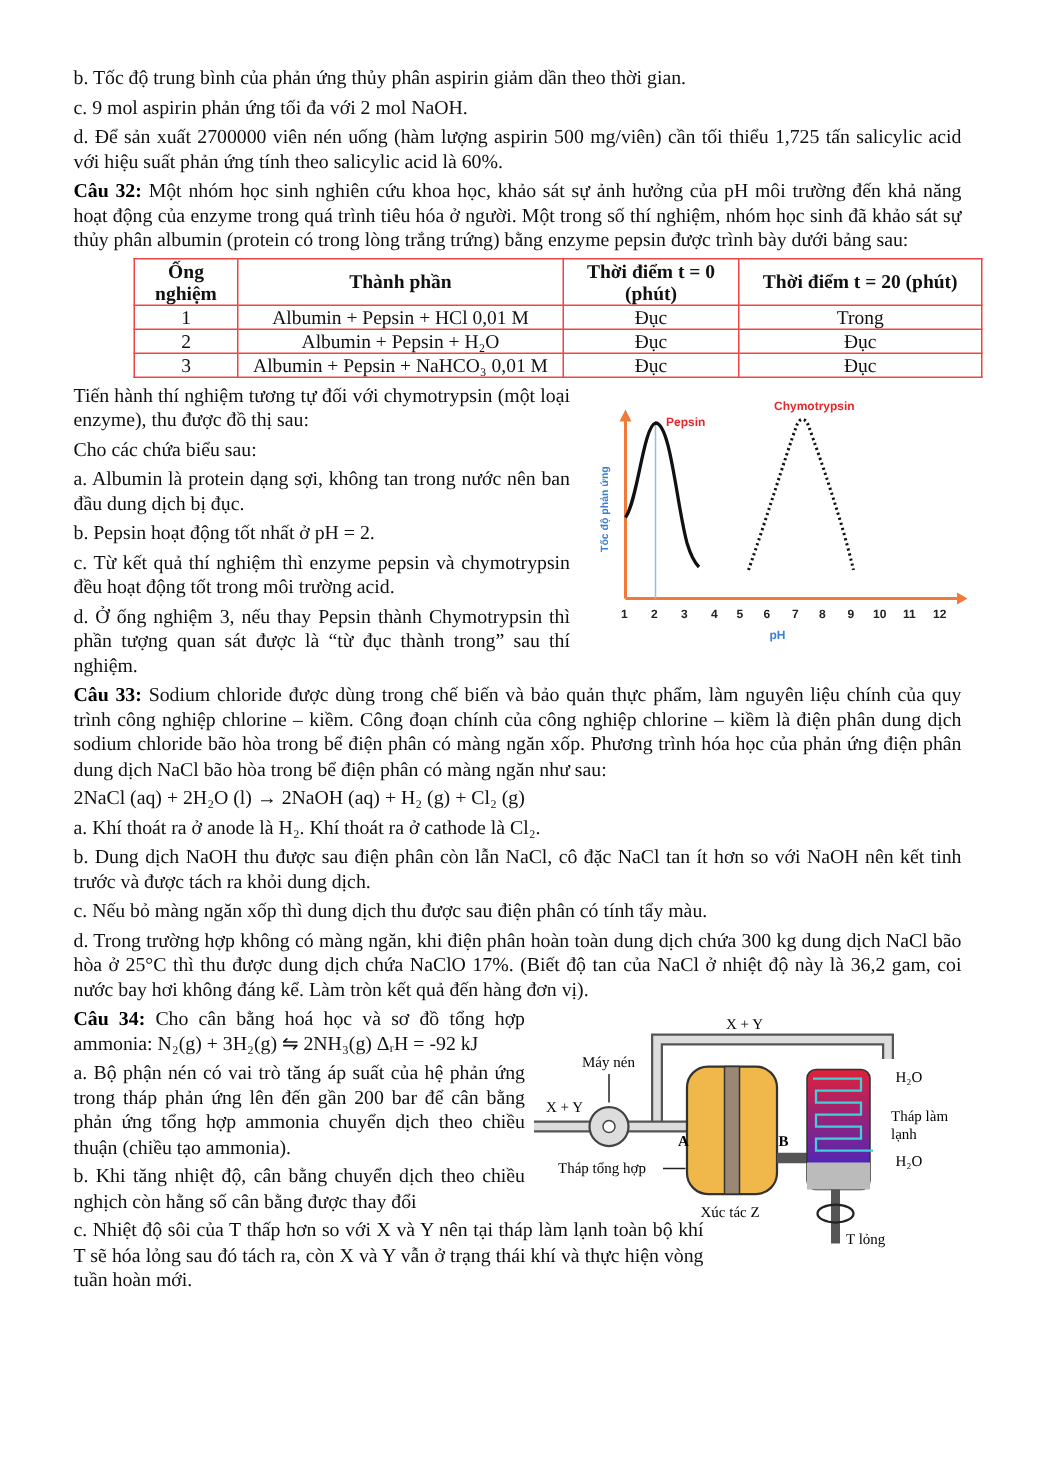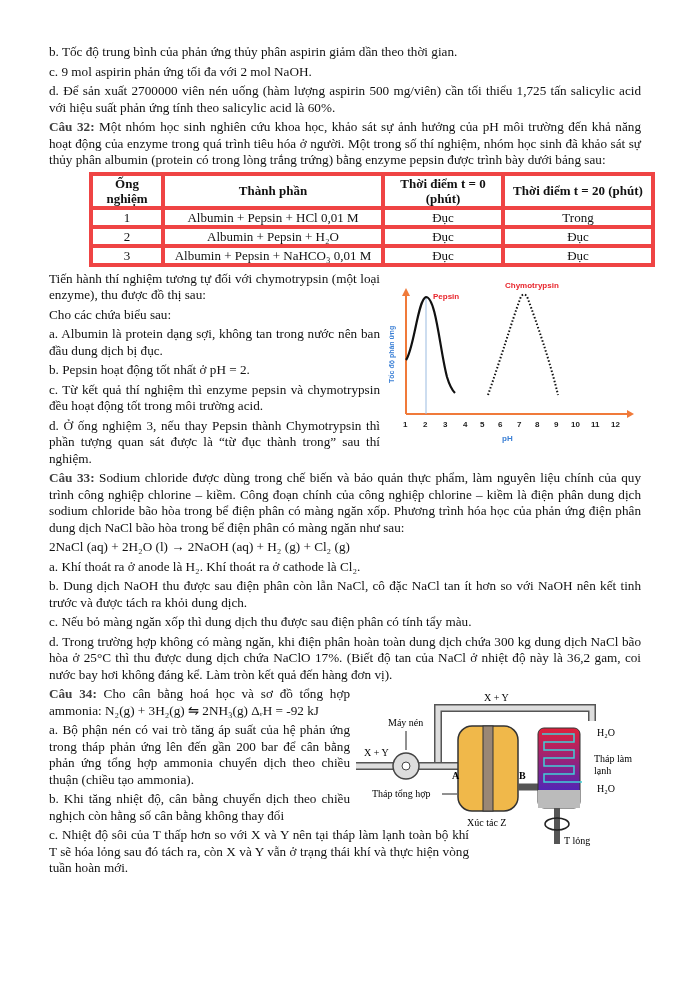--- a/index.html
+++ b/index.html
@@ -1,24 +1,24 @@
 <!DOCTYPE html>
 <html><head>
 <meta charset="utf-8">
 <style>
   html, body { margin:0; padding:0; background:#ffffff; }
   body { width:694px; height:982px; position:relative; overflow:hidden;
          font-family:"Liberation Serif", serif; color:#111; font-size:13.2px; }
   .page { position:absolute; left:49px; top:44px; width:596px; }
   .p { margin:0 4px 3px 0; line-height:16.5px; text-align:justify; }
-  .q { color:#404040; font-weight:bold; }
+  .q { color:#000000; font-weight:bold; }
   table.exp { border-collapse:collapse; margin:2px 0 4px 40px; width:566px; font-size:13px; }
-  table.exp th, table.exp td { border:4px solid #ef4444; text-align:center; padding:0 3px; line-height:15px; }
+  table.exp th, table.exp td { border:1px solid #ef4444; text-align:center; padding:0 3px; line-height:15px; }
   table.exp th { font-weight:bold; }
-  .two { display:flex; justify-content:flex-start; }
+  .two { display:flex; justify-content:space-between; }
   .left { width:335px; }
   .chartbox { width:250px; height:180px; position:relative; margin-top:0px; }
   .diagbox { width:300px; height:175px; position:relative; }
 </style>
 </head>
 <body>
 
 <div class="page">
   <p class="p">b. Tốc độ trung bình của phản ứng thủy phân aspirin giảm dần theo thời gian.</p>
   <p class="p">c. 9 mol aspirin phản ứng tối đa với 2 mol NaOH.</p>
@@ -104,21 +104,21 @@
   <p class="p">2NaCl (aq) + 2H₂O (l) → 2NaOH (aq) + H₂ (g) + Cl₂ (g)</p>
   <p class="p">a. Khí thoát ra ở anode là H₂. Khí thoát ra ở cathode là Cl₂.</p>
   <p class="p">b. Dung dịch NaOH thu được sau điện phân còn lẫn NaCl, cô đặc NaCl tan ít hơn so với NaOH nên kết tinh trước và được tách ra khỏi dung dịch.</p>
   <p class="p">c. Nếu bỏ màng ngăn xốp thì dung dịch thu được sau điện phân có tính tẩy màu.</p>
   <p class="p">d. Trong trường hợp không có màng ngăn, khi điện phân hoàn toàn dung dịch chứa 300 kg dung dịch NaCl bão hòa ở 25°C thì thu được dung dịch chứa NaClO 17%. (Biết độ tan của NaCl ở nhiệt độ này là 36,2 gam, coi nước bay hơi không đáng kể. Làm tròn kết quả đến hàng đơn vị).</p>
 
   <div class="two">
     <div style="width:305px">
       <p class="p"><span class="q">Câu 34:</span><span> Cho cân bằng hoá học và sơ đồ tổng hợp ammonia: N₂(g) + 3H₂(g) ⇋ 2NH₃(g) ΔᵣH = -92 kJ</span></p>
       <p class="p">a. Bộ phận nén có vai trò tăng áp suất của hệ phản ứng trong tháp phản ứng lên đến gần 200 bar để cân bằng phản ứng tổng hợp ammonia chuyển dịch theo chiều thuận (chiều tạo ammonia).</p>
-      <p class="p">b. Khi tăng nhiệt độ, cân bằng chuyển dịch theo chiều nghịch còn hằng số cân bằng không thay đổi</p>
+      <p class="p">b. Khi tăng nhiệt độ, cân bằng chuyển dịch theo chiều nghịch còn hằng số cân bằng được thay đổi</p>
       <p class="p" style="width:420px; position:relative; z-index:2;">c. Nhiệt độ sôi của T thấp hơn so với X và Y nên tại tháp làm lạnh toàn bộ khí T sẽ hóa lỏng sau đó tách ra, còn X và Y vẫn ở trạng thái khí và thực hiện vòng tuần hoàn mới.</p>
     </div>
     <div class="diagbox">
       <svg width="300" height="175" viewBox="0 0 300 175" font-family="Liberation Serif, serif" font-size="10">
         <defs>
           <linearGradient id="cool" x1="0" y1="0" x2="0" y2="1">
             <stop offset="0" stop-color="#e0203a"></stop>
               <stop offset="1" stop-color="#2a28d8"></stop>
           </linearGradient>
         </defs>

